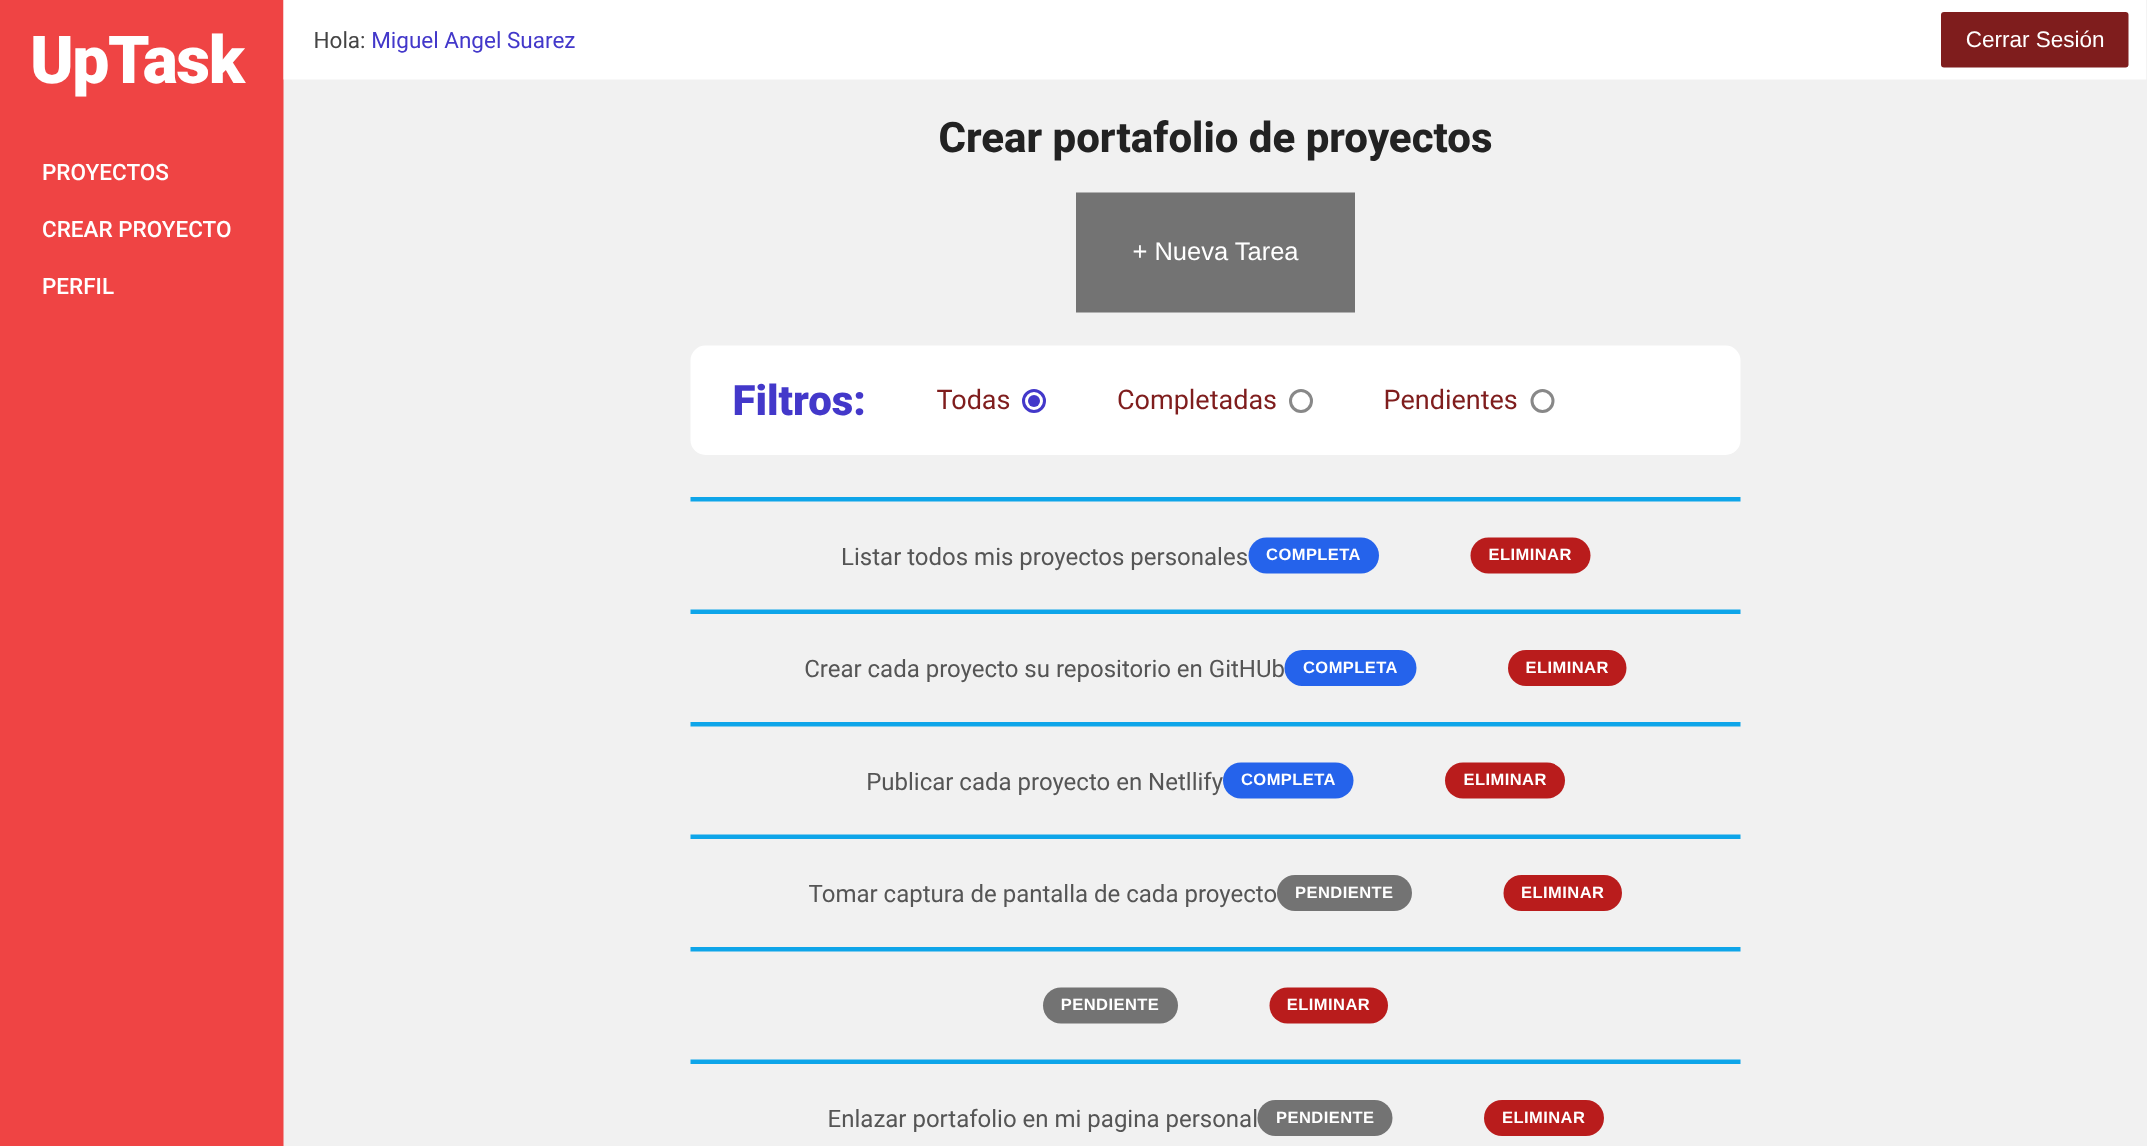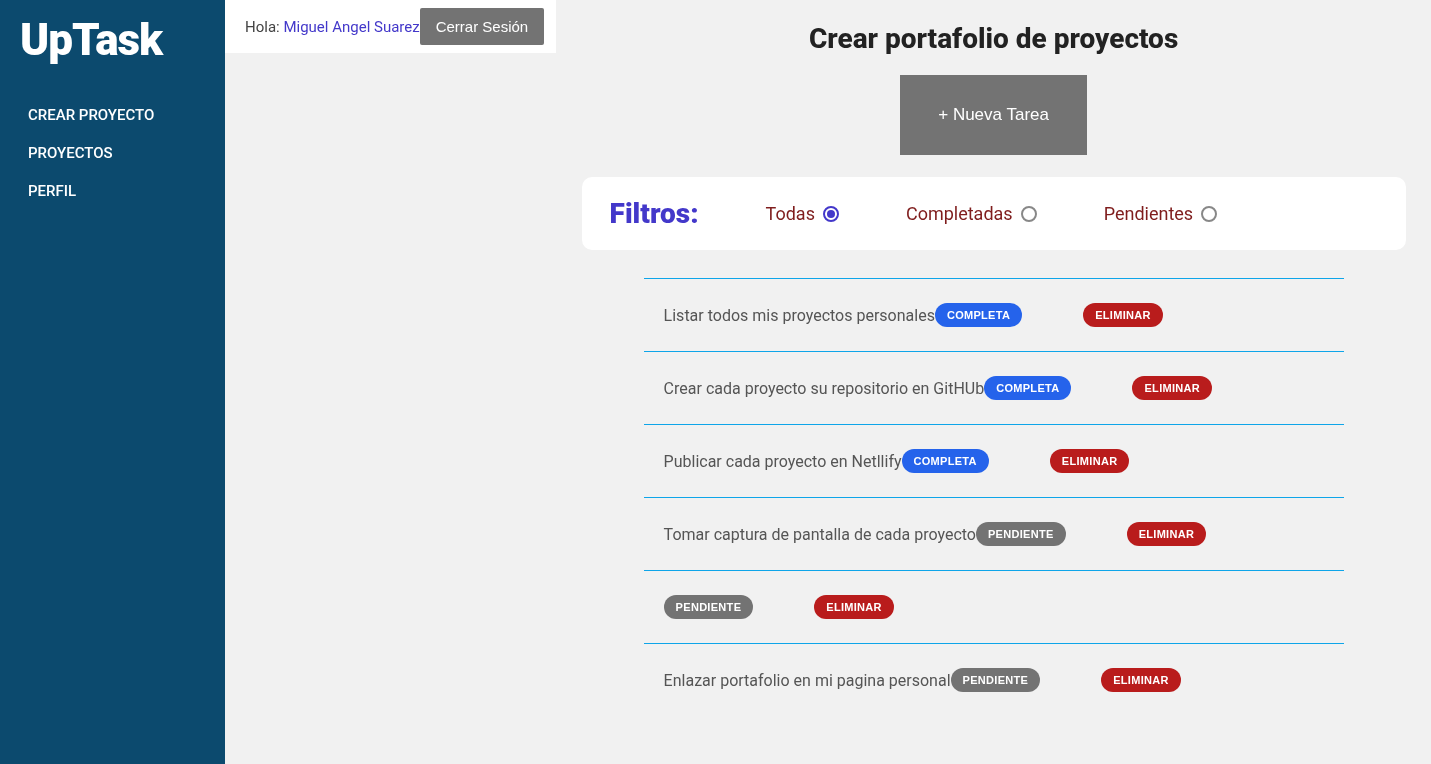--- a/index.html
+++ b/index.html
@@ -6,22 +6,22 @@
   body {
     font-family: -apple-system, BlinkMacSystemFont, "Segoe UI", Roboto, sans-serif;
     background: #f1f1f1;
     color: #222;
     width: 1431px;
     height: 764px;
     display: flex;
     overflow: hidden;
   }
   .sidebar {
-    width: 225px;
-    background: #0c4a6e;
+    width: 189px;
+    background: #ef4444;
     color: #fff;
     padding-top: 14px;
     flex-shrink: 0;
   }
   .logo {
     font-size: 44px;
     font-weight: 900;
     padding: 0 20px 30px 20px;
     letter-spacing: -1px;
   }
@@ -30,34 +30,34 @@
     padding: 10px 28px;
     color: #fff;
     text-decoration: none;
     font-size: 15px;
     font-weight: 500;
     cursor: pointer;
   }
   .main {
     flex: 1;
     display: flex;
-    flex-direction: row;
+    flex-direction: column;
   }
   .topbar {
     background: #fff;
     height: 53px;
     display: flex;
     align-items: center;
     justify-content: space-between;
     padding: 0 12px 0 20px;
   }
   .greeting { font-size: 15px; color: #444; }
   .greeting .username { color: #4338ca; }
   .logout-btn {
-    background: #737373;
+    background: #7f1d1d;
     color: #fff;
     border: none;
     padding: 10px 16px;
     font-size: 15px;
     cursor: pointer;
     border-radius: 2px;
   }
   .content {
     flex: 1;
     overflow-y: auto;
@@ -75,26 +75,26 @@
     background: #737373;
     color: #fff;
     border: none;
     padding: 30px 38px;
     font-size: 17px;
     cursor: pointer;
   }
   .filters-card {
     background: #fff;
     border-radius: 10px;
-    width: 824px;
+    width: 700px;
     margin: 0 auto 28px auto;
     padding: 20px 28px;
     display: flex;
     align-items: center;
-    gap: 36px;
+    gap: 16px;
   }
   .filters-label {
     color: #4338ca;
     font-weight: 900;
     font-size: 28px;
   }
   .filter-option {
     display: flex;
     align-items: center;
     gap: 8px;
@@ -117,25 +117,25 @@
     width: 8px;
     height: 8px;
     border-radius: 50%;
     background: #4338ca;
   }
   .task-list {
     width: 700px;
     margin: 0 auto;
   }
   .task-row {
-    border-top: 1px solid #0ea5e9;
+    border-top: 3px solid #0ea5e9;
     padding: 24px 20px;
     display: flex;
     align-items: center;
-    justify-content: flex-start;
+    justify-content: center;
   }
   .task-title {
     font-size: 16px;
     color: #555;
   }
   .task-actions {
     display: flex;
     gap: 24px;
   }
   .badge {
@@ -151,22 +151,22 @@
   .badge.completa { background: #2563eb; }
   .badge.pendiente { background: #737373; }
   .badge.eliminar { background: #b91c1c; margin-left: 37px; }
 </style>
 </head>
 <body>
 
 <aside class="sidebar">
   <div class="logo">UpTask</div>
   <nav>
+    <a class="nav-item">PROYECTOS</a>
     <a class="nav-item">CREAR PROYECTO</a>
-    <a class="nav-item">PROYECTOS</a>
     <a class="nav-item">PERFIL</a>
   </nav>
 </aside>
 
 <main class="main">
   <div class="topbar">
     <div class="greeting">
       <span>Hola: </span><span class="username">Miguel Angel Suarez</span>
     </div>
     <button class="logout-btn">Cerrar Sesión</button>

